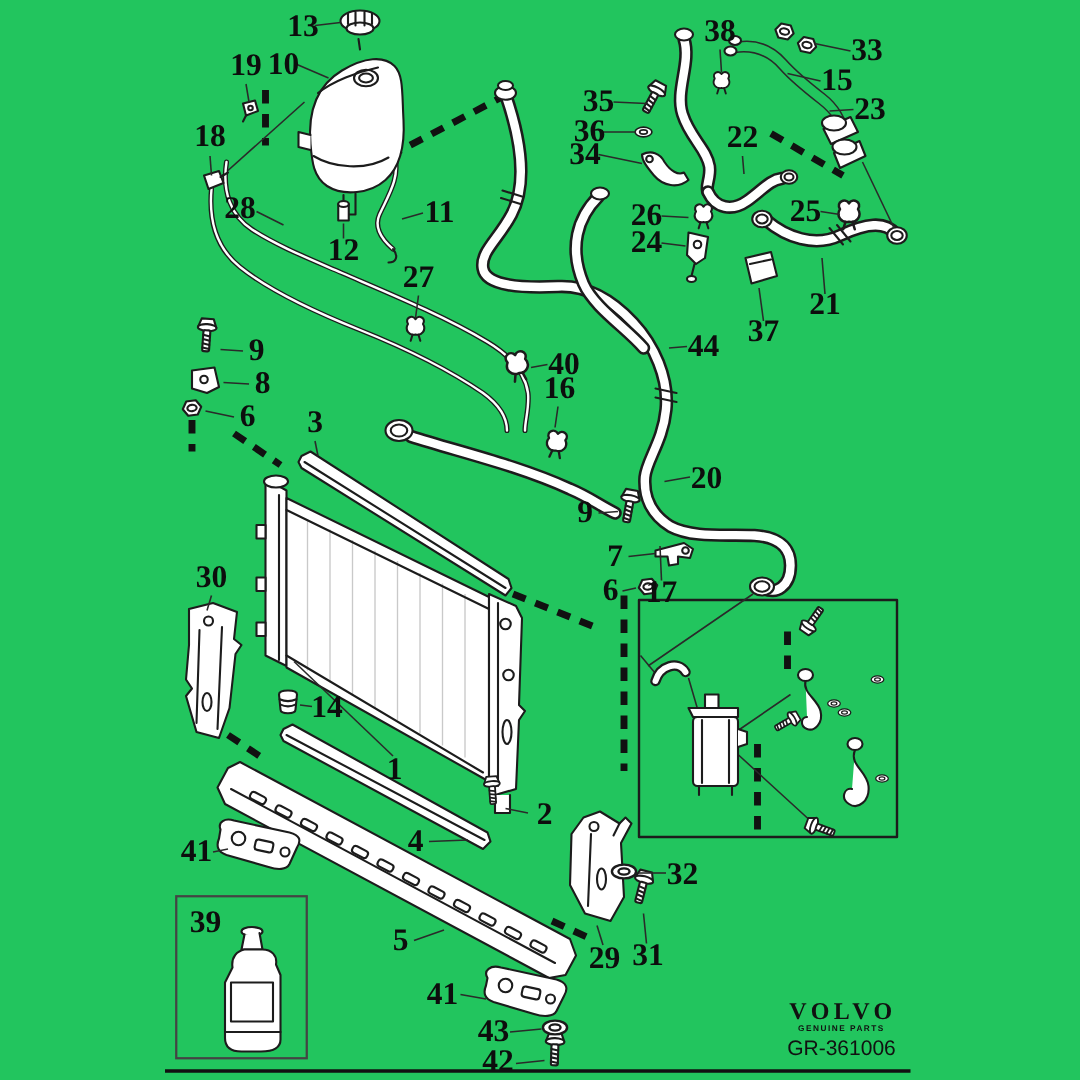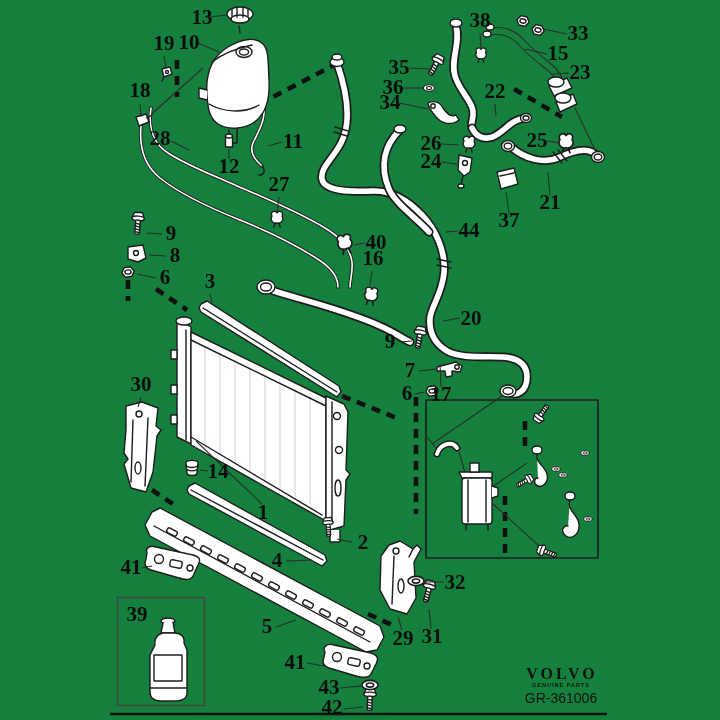--- a/index.html
+++ b/index.html
@@ -1,16 +1,16 @@
 <!DOCTYPE html>
 <html><head>
 <meta charset="utf-8">
 <style>
   html,body{margin:0;padding:0;background:#fff;}
-  .page{position:relative;width:720px;height:720px;background:#15803d;overflow:hidden;
+  .page{position:relative;width:720px;height:720px;background:#22c55e;overflow:hidden;
         font-family:"Liberation Serif","DejaVu Serif",serif;}
   svg{display:block}
   .ink{stroke:#1c1c1c;fill:none;stroke-width:1.4;stroke-linecap:round;stroke-linejoin:round;}
   .inkw{stroke:#1c1c1c;fill:#ffffff;stroke-width:1.4;stroke-linecap:round;stroke-linejoin:round;}
   .thin{stroke:#2a2a2a;fill:none;stroke-width:1.05;}
   .fin{stroke:#c9c9c9;fill:none;stroke-width:0.9;}
   .hoseO{stroke:#1c1c1c;fill:none;stroke-width:9;stroke-linecap:round;stroke-linejoin:round;}
   .hoseI{stroke:#ffffff;fill:none;stroke-width:5.6;stroke-linecap:round;stroke-linejoin:round;}
   .tubeO{stroke:#1c1c1c;fill:none;stroke-width:3.4;stroke-linecap:round;}
   .tubeI{stroke:#ffffff;fill:none;stroke-width:1.6;stroke-linecap:round;}

